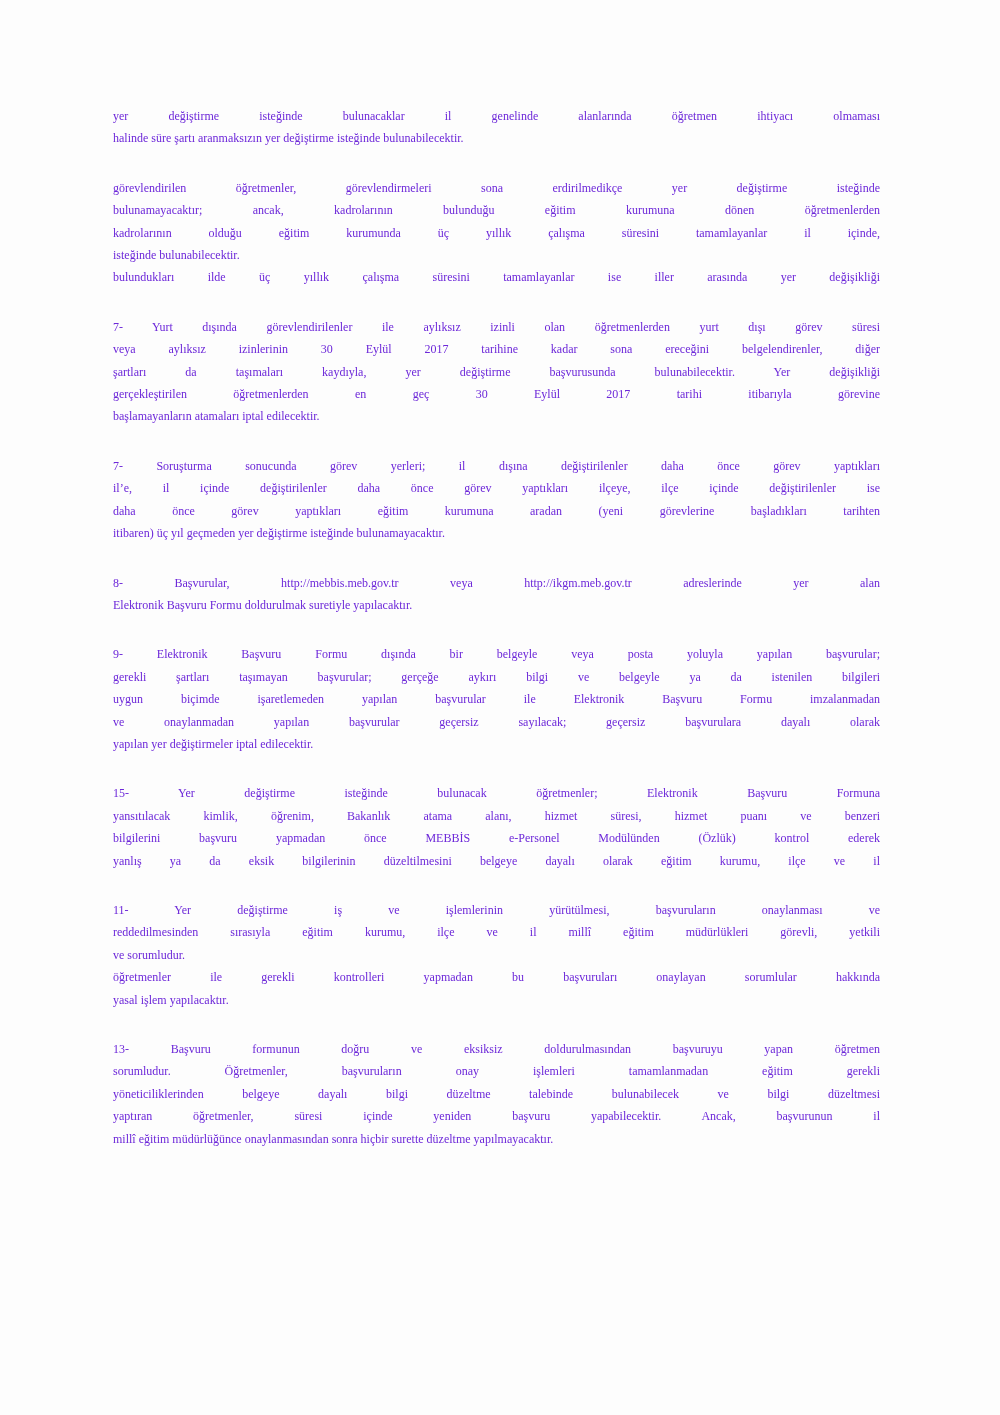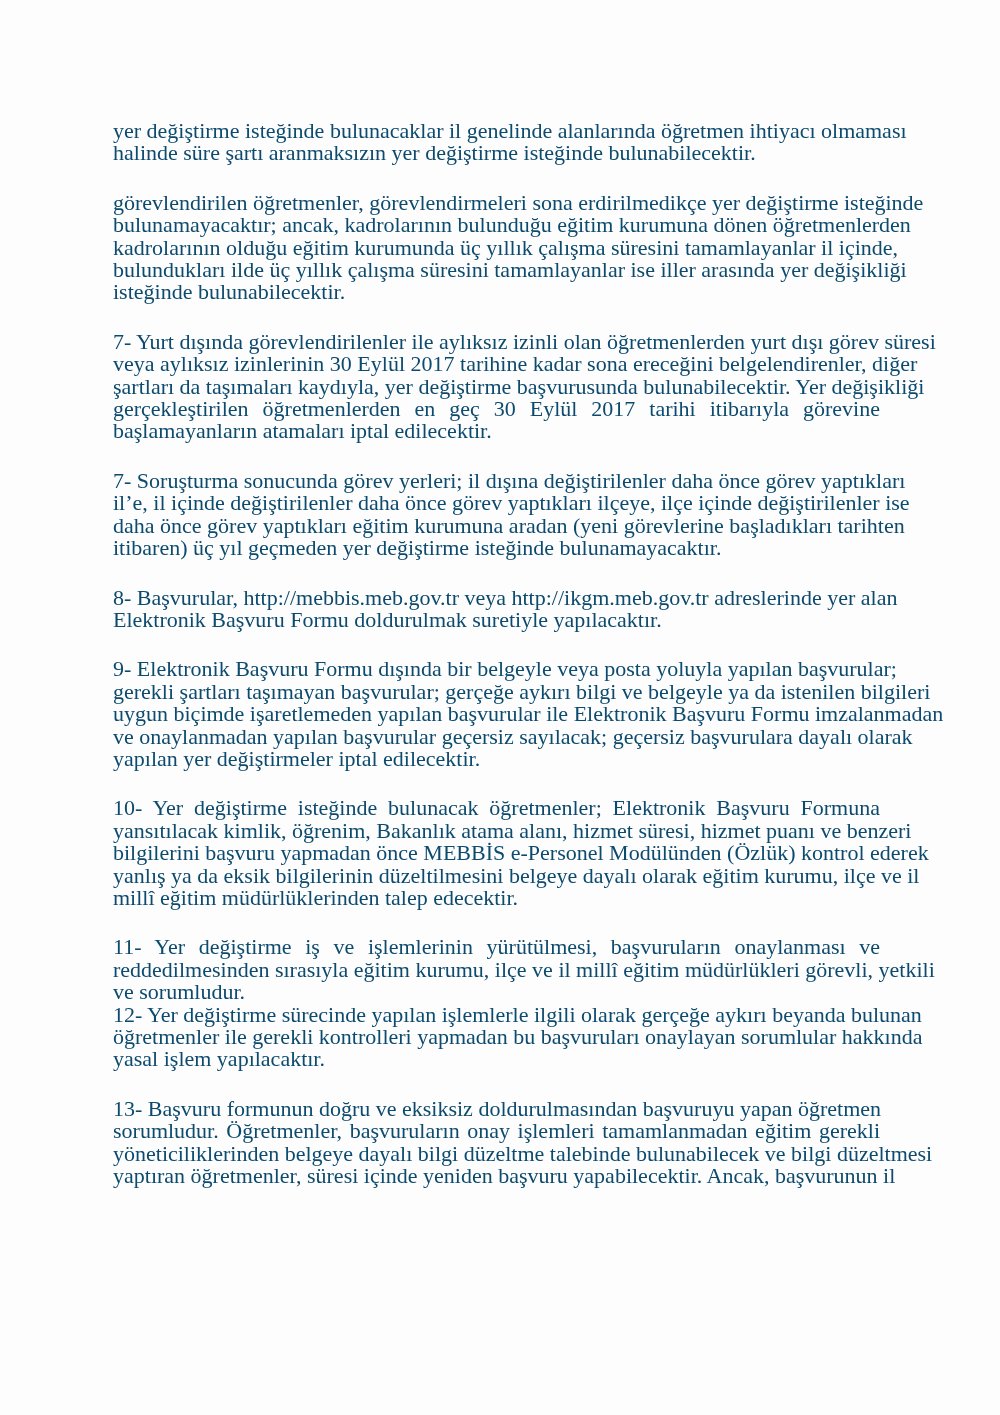--- a/index.html
+++ b/index.html
@@ -7,24 +7,24 @@
     width: 1000px;
     height: 1415px;
     position: relative;
     background: #fdfdfd;
     font-family: "Liberation Serif", "DejaVu Serif", serif;
     overflow: hidden;
   }
   .text-block {
     position: absolute;
     left: 113px;
-    top: 120px;
+    top: 105px;
     width: 767px;
-    color: #0c4a6e;
-    font-size: 22px;
+    color: #6d28d9;
+    font-size: 12px;
     line-height: 22.4px;
     letter-spacing: 0;
   }
   .para { margin: 27px 0 0 0; }
   .para:first-child, .para.no-gap { margin-top: 0; }
   .line {
     white-space: nowrap;
     text-align: justify;
     text-align-last: justify;
   }
@@ -35,22 +35,22 @@
 
 <div class="text-block" id="text-block">
     <div class="para no-gap">
       <div class="line">yer değiştirme isteğinde bulunacaklar il genelinde alanlarında öğretmen ihtiyacı olmaması</div>
       <div class="line last">halinde süre şartı aranmaksızın yer değiştirme isteğinde bulunabilecektir.</div>
     </div>
     <div class="para">
       <div class="line">görevlendirilen öğretmenler, görevlendirmeleri sona erdirilmedikçe yer değiştirme isteğinde</div>
       <div class="line">bulunamayacaktır; ancak, kadrolarının bulunduğu eğitim kurumuna dönen öğretmenlerden</div>
       <div class="line">kadrolarının olduğu eğitim kurumunda üç yıllık çalışma süresini tamamlayanlar il içinde,</div>
+      <div class="line last">isteğinde bulunabilecektir.</div>
       <div class="line">bulundukları ilde üç yıllık çalışma süresini tamamlayanlar ise iller arasında yer değişikliği</div>
-      <div class="line last">isteğinde bulunabilecektir.</div>
     </div>
     <div class="para">
       <div class="line">7- Yurt dışında görevlendirilenler ile aylıksız izinli olan öğretmenlerden yurt dışı görev süresi</div>
       <div class="line">veya aylıksız izinlerinin 30 Eylül 2017 tarihine kadar sona ereceğini belgelendirenler, diğer</div>
       <div class="line">şartları da taşımaları kaydıyla, yer değiştirme başvurusunda bulunabilecektir. Yer değişikliği</div>
       <div class="line">gerçekleştirilen öğretmenlerden en geç 30 Eylül 2017 tarihi itibarıyla görevine</div>
       <div class="line last">başlamayanların atamaları iptal edilecektir.</div>
     </div>
     <div class="para">
       <div class="line">7- Soruşturma sonucunda görev yerleri; il dışına değiştirilenler daha önce görev yaptıkları</div>
@@ -63,35 +63,34 @@
       <div class="line last">Elektronik Başvuru Formu doldurulmak suretiyle yapılacaktır.</div>
     </div>
     <div class="para">
       <div class="line">9- Elektronik Başvuru Formu dışında bir belgeyle veya posta yoluyla yapılan başvurular;</div>
       <div class="line">gerekli şartları taşımayan başvurular; gerçeğe aykırı bilgi ve belgeyle ya da istenilen bilgileri</div>
       <div class="line">uygun biçimde işaretlemeden yapılan başvurular ile Elektronik Başvuru Formu imzalanmadan</div>
       <div class="line">ve onaylanmadan yapılan başvurular geçersiz sayılacak; geçersiz başvurulara dayalı olarak</div>
       <div class="line last">yapılan yer değiştirmeler iptal edilecektir.</div>
     </div>
     <div class="para">
-      <div class="line">10- Yer değiştirme isteğinde bulunacak öğretmenler; Elektronik Başvuru Formuna</div>
+      <div class="line">15- Yer değiştirme isteğinde bulunacak öğretmenler; Elektronik Başvuru Formuna</div>
       <div class="line">yansıtılacak kimlik, öğrenim, Bakanlık atama alanı, hizmet süresi, hizmet puanı ve benzeri</div>
       <div class="line">bilgilerini başvuru yapmadan önce MEBBİS e-Personel Modülünden (Özlük) kontrol ederek</div>
       <div class="line">yanlış ya da eksik bilgilerinin düzeltilmesini belgeye dayalı olarak eğitim kurumu, ilçe ve il</div>
-      <div class="line last">millî eğitim müdürlüklerinden talep edecektir.</div>
     </div>
     <div class="para">
       <div class="line">11- Yer değiştirme iş ve işlemlerinin yürütülmesi, başvuruların onaylanması ve</div>
       <div class="line">reddedilmesinden sırasıyla eğitim kurumu, ilçe ve il millî eğitim müdürlükleri görevli, yetkili</div>
       <div class="line last">ve sorumludur.</div>
     </div>
     <div class="para no-gap">
-      <div class="line">12- Yer değiştirme sürecinde yapılan işlemlerle ilgili olarak gerçeğe aykırı beyanda bulunan</div>
       <div class="line">öğretmenler ile gerekli kontrolleri yapmadan bu başvuruları onaylayan sorumlular hakkında</div>
       <div class="line last">yasal işlem yapılacaktır.</div>
     </div>
     <div class="para">
       <div class="line">13- Başvuru formunun doğru ve eksiksiz doldurulmasından başvuruyu yapan öğretmen</div>
       <div class="line">sorumludur. Öğretmenler, başvuruların onay işlemleri tamamlanmadan eğitim gerekli</div>
       <div class="line">yöneticiliklerinden belgeye dayalı bilgi düzeltme talebinde bulunabilecek ve bilgi düzeltmesi</div>
       <div class="line">yaptıran öğretmenler, süresi içinde yeniden başvuru yapabilecektir. Ancak, başvurunun il</div>
+      <div class="line last">millî eğitim müdürlüğünce onaylanmasından sonra hiçbir surette düzeltme yapılmayacaktır.</div>
     </div>
   </div>
 
 </body></html>

